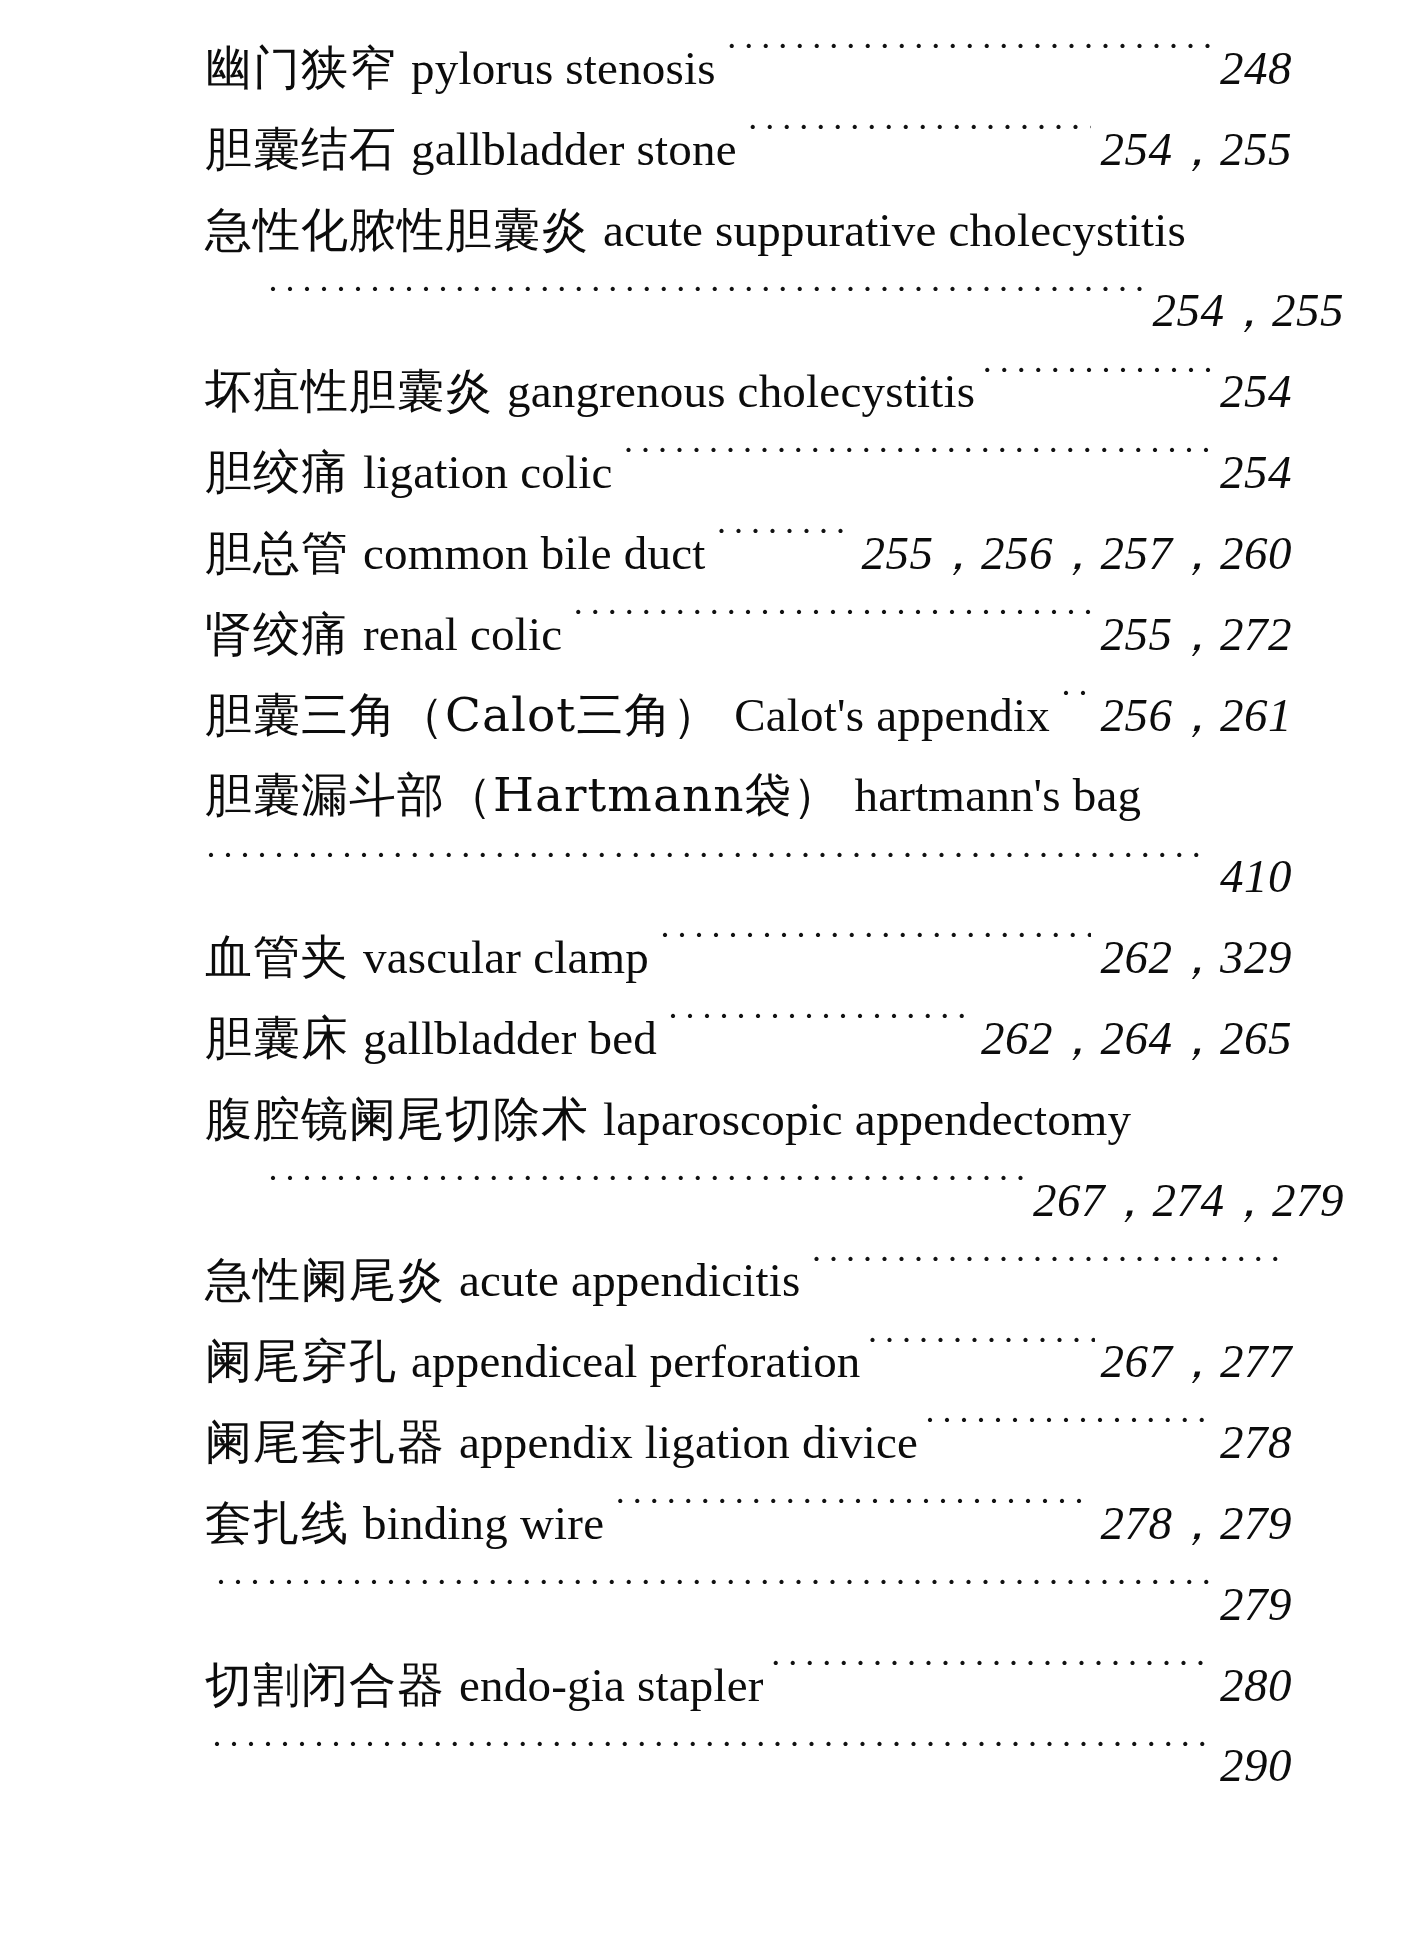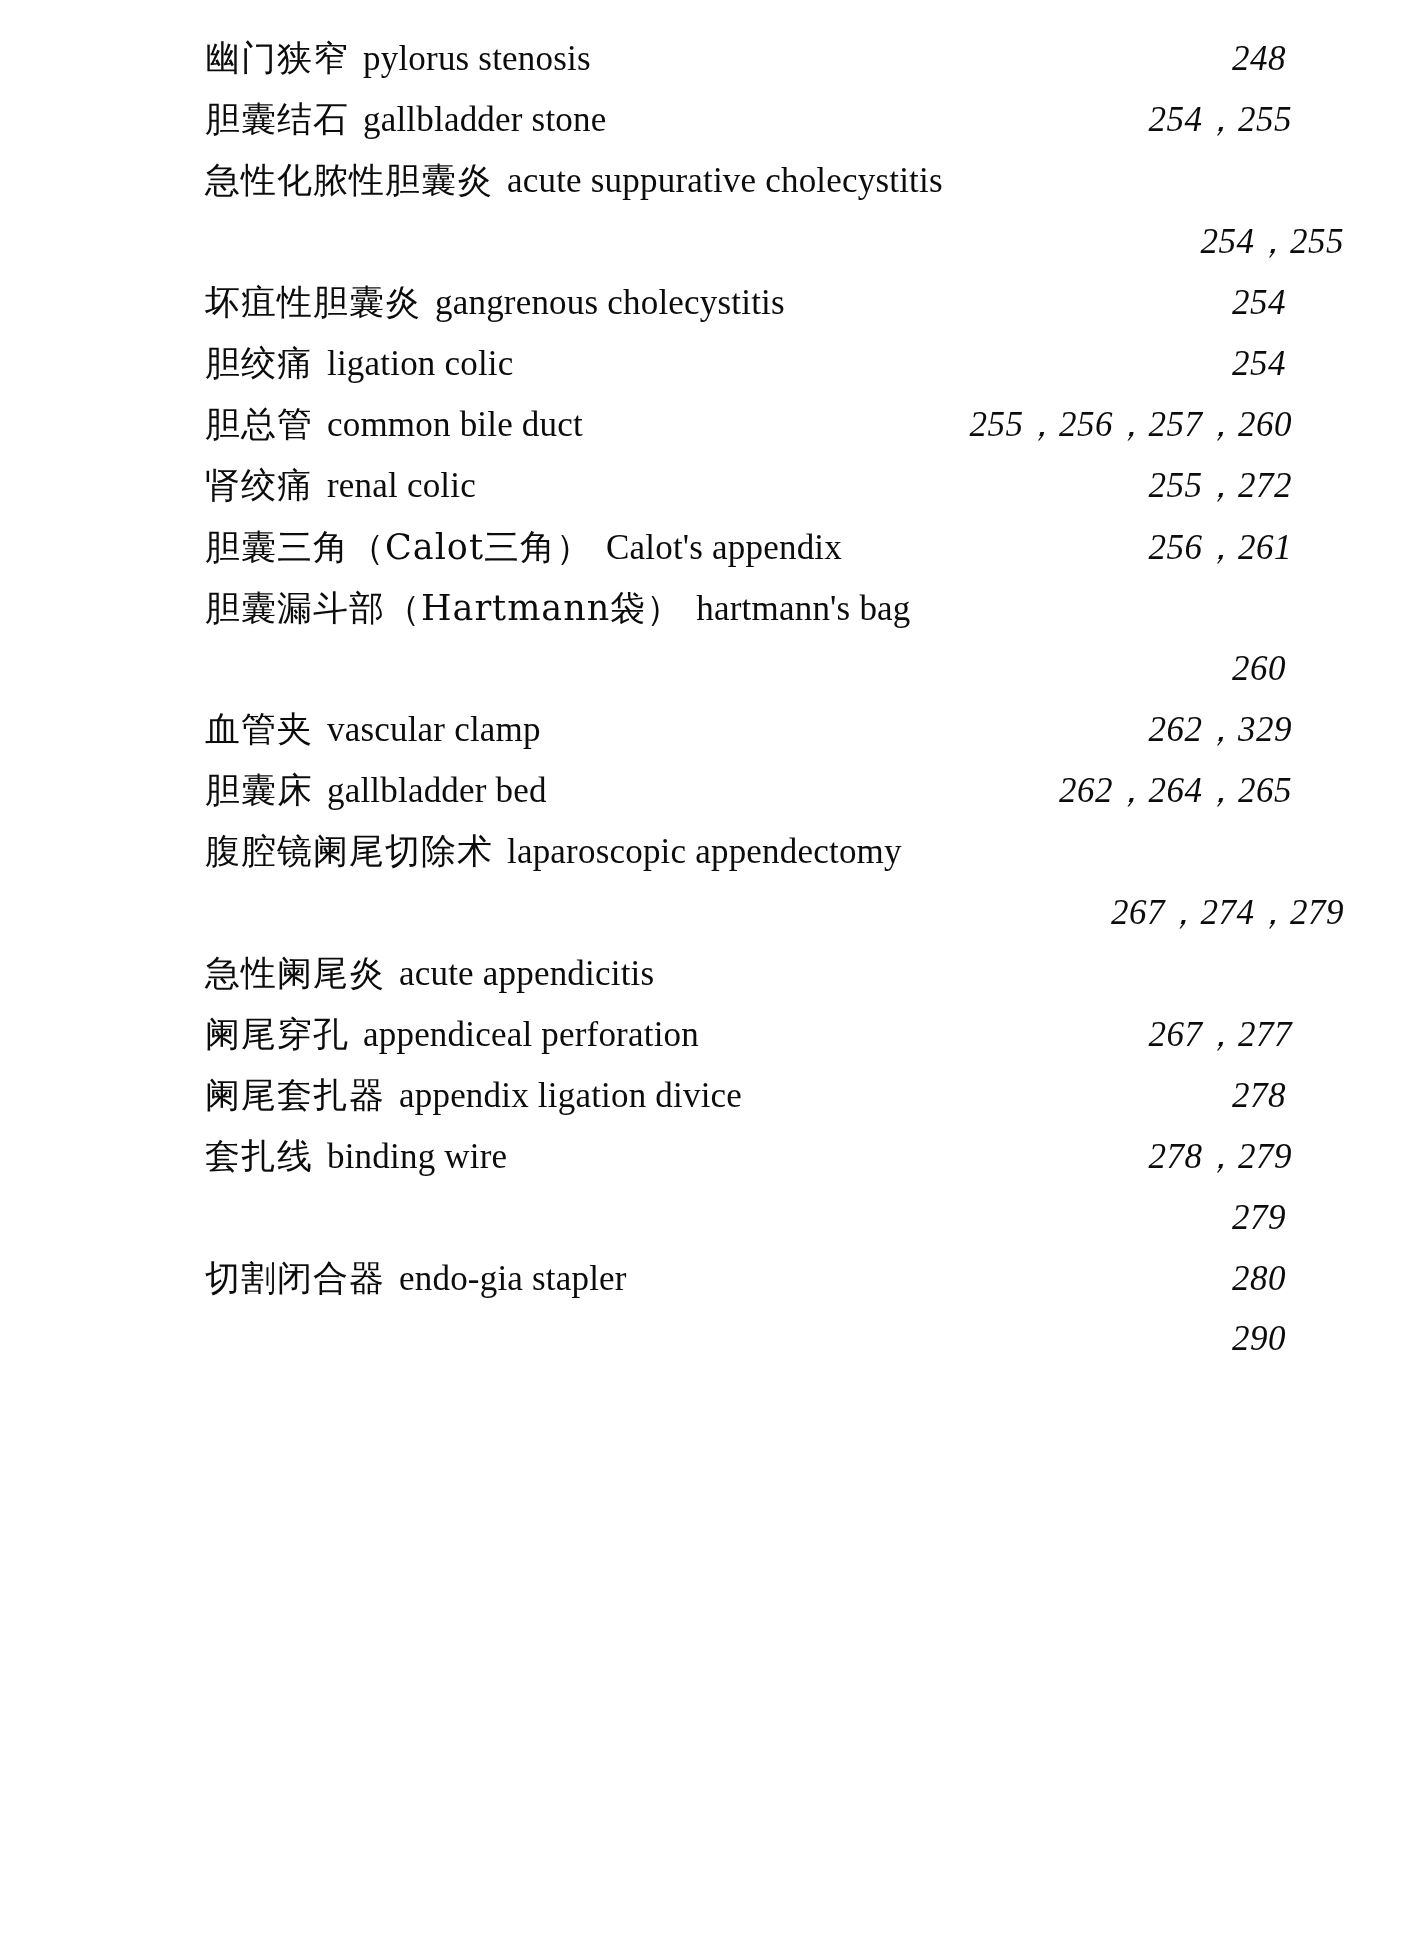--- a/index.html
+++ b/index.html
@@ -25,21 +25,21 @@
   }
   .entry {
     margin: 0 0 0 0;
     padding: 0;
   }
   
   .line {
     display: flex;
     align-items: baseline;
     width: 100%;
-    font-size: 35px;
+    font-size: 47px;
     line-height: 1.72;
     white-space: nowrap;
   }
   .line.continuation {
     
   }
   .line.indent {
     padding-left: 52px;
   }
   .term {
@@ -183,21 +183,21 @@
 
     <div class="entry">
       <div class="line noleader">
         <span class="term">
           <span class="cn">胆囊漏斗部（Hartmann袋）</span><span class="en">hartmann's bag</span>
         </span>
         <span class="leader"></span>
       </div>
       <div class="line continuation fullrule">
         <span class="leader"></span>
-        <span class="pages">260</span>
+        <span class="pages">410</span>
       </div>
     </div>
 
     <div class="entry">
       <div class="line">
         <span class="term">
           <span class="cn">血管夹</span><span class="en">vascular clamp</span>
         </span>
         <span class="leader"></span>
         <span class="pages">262，329</span>

